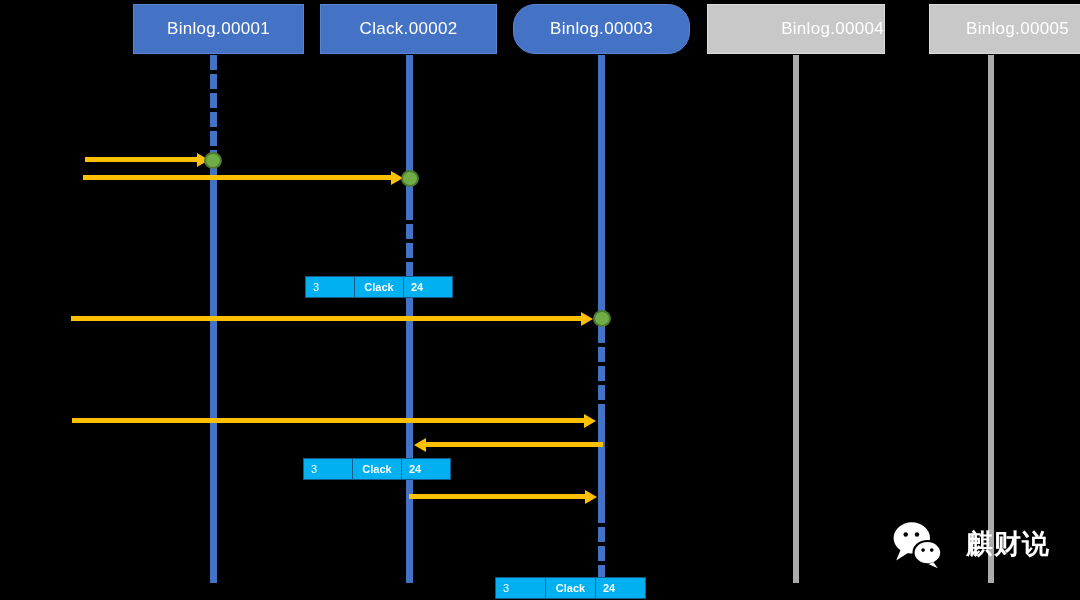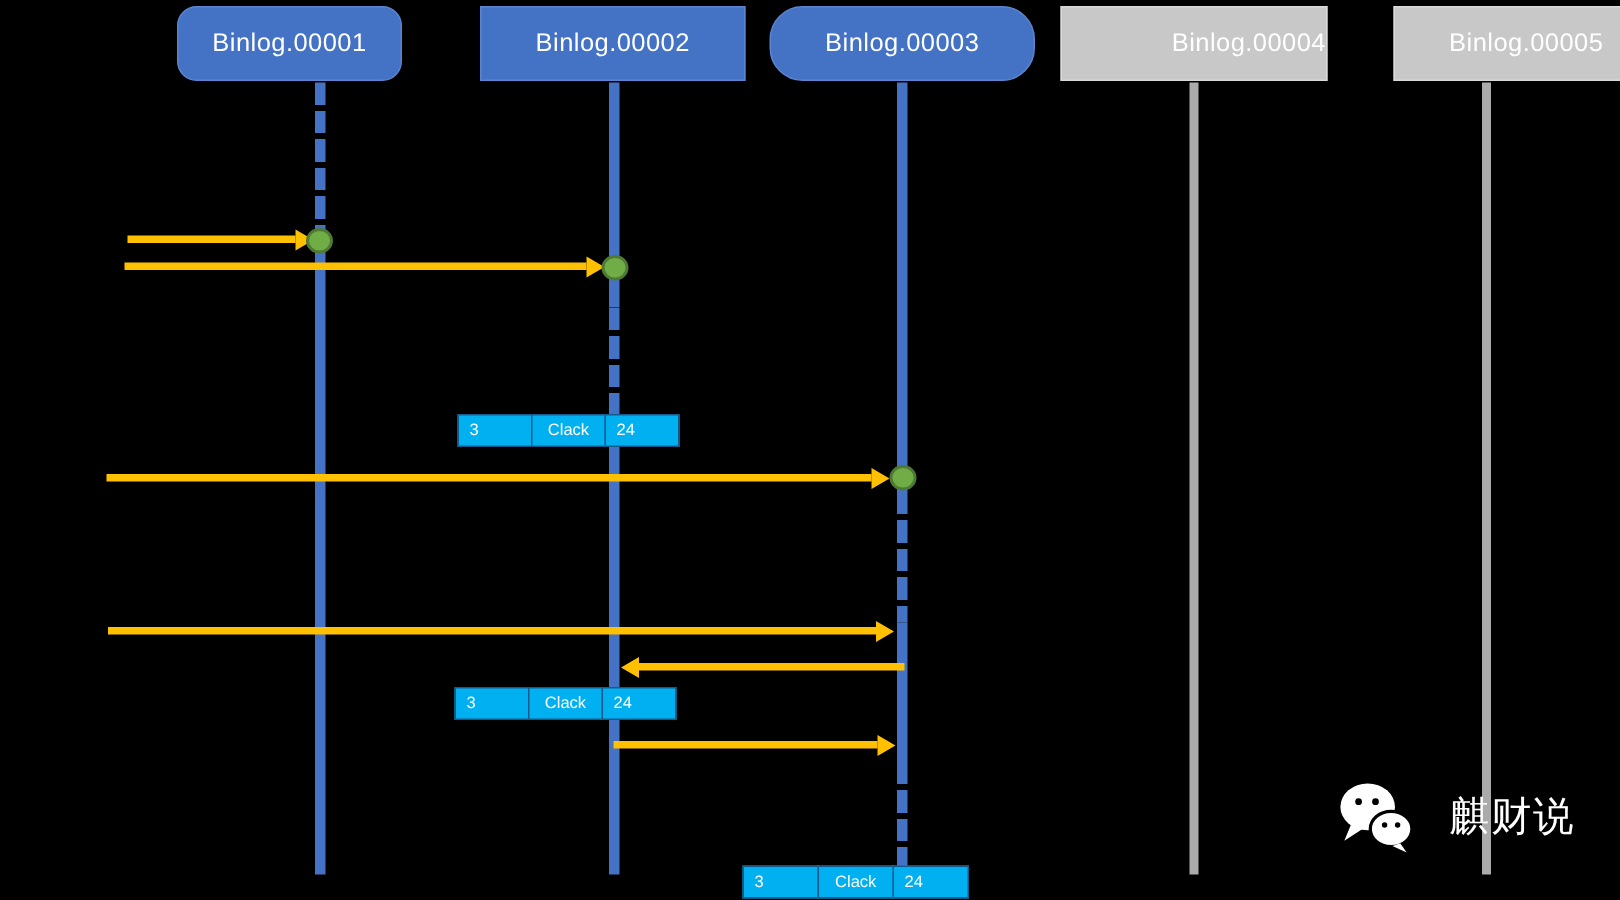--- a/index.html
+++ b/index.html
@@ -44,36 +44,36 @@
   }
   
   .cellrow{position:absolute;display:flex;z-index:2;}
   .cell{
     box-sizing:border-box;width:50px;height:22px;
     background:var(--cell-fill,#00B0F0);border:1px solid var(--cell-border,#155A8A);
     color:var(--text,#fff);font-size:11px;
     display:flex;align-items:center;justify-content:center;
   }
   .cell.al{justify-content:flex-start;padding-left:7px;}
-  .cell + .cell{margin-left:-1px;}
+  .cell + .cell{margin-left:-1px;font-weight:bold;}
   .cellrow.wide .cell{width:51px;}
   
   .watermark{position:absolute;right:30px;top:519px;display:flex;align-items:center;z-index:5;}
-  .wm-text{color:#fff;font-size:27px;font-weight:normal;letter-spacing:1px;margin-left:23px;}
+  .wm-text{color:#fff;font-size:27px;font-weight:bold;letter-spacing:1px;margin-left:23px;}
 </style>
 </head>
 <body>
 
 <div class="canvas" style="--background: #000000; --binlog-active: #4472C4; --binlog-active-border: #5B84D1; --binlog-inactive: #C8C8C8; --binlog-inactive-border: #D9D9D9; --timeline-blue: #4472C4; --timeline-gray: #ABABAB; --arrow: #FFC000; --dot-fill: #70AD47; --dot-border: #4E7A33; --cell-fill: #00B0F0; --cell-border: #155A8A; --text: #FFFFFF;">
 
-  <div class="hdr active" style="left:118px;width:150px;border-radius:13px;">
+  <div class="hdr active" style="left:133px;width:171px;">
       <span>Binlog.00001</span>
     </div>
   <div class="hdr active" style="left:320px;width:177px;">
-      <span>Binlog.00002</span>
+      <span>Clack.00002</span>
     </div>
   <div class="hdr active" style="left:513px;width:177px;border-radius:22px;">
       <span>Binlog.00003</span>
     </div>
   <div class="hdr inactive" style="left:707px;width:178px;justify-content:flex-end;">
       <span>Binlog.00004</span>
     </div>
   <div class="hdr inactive" style="left:929px;width:177px;">
       <span>Binlog.00005</span>
     </div>

